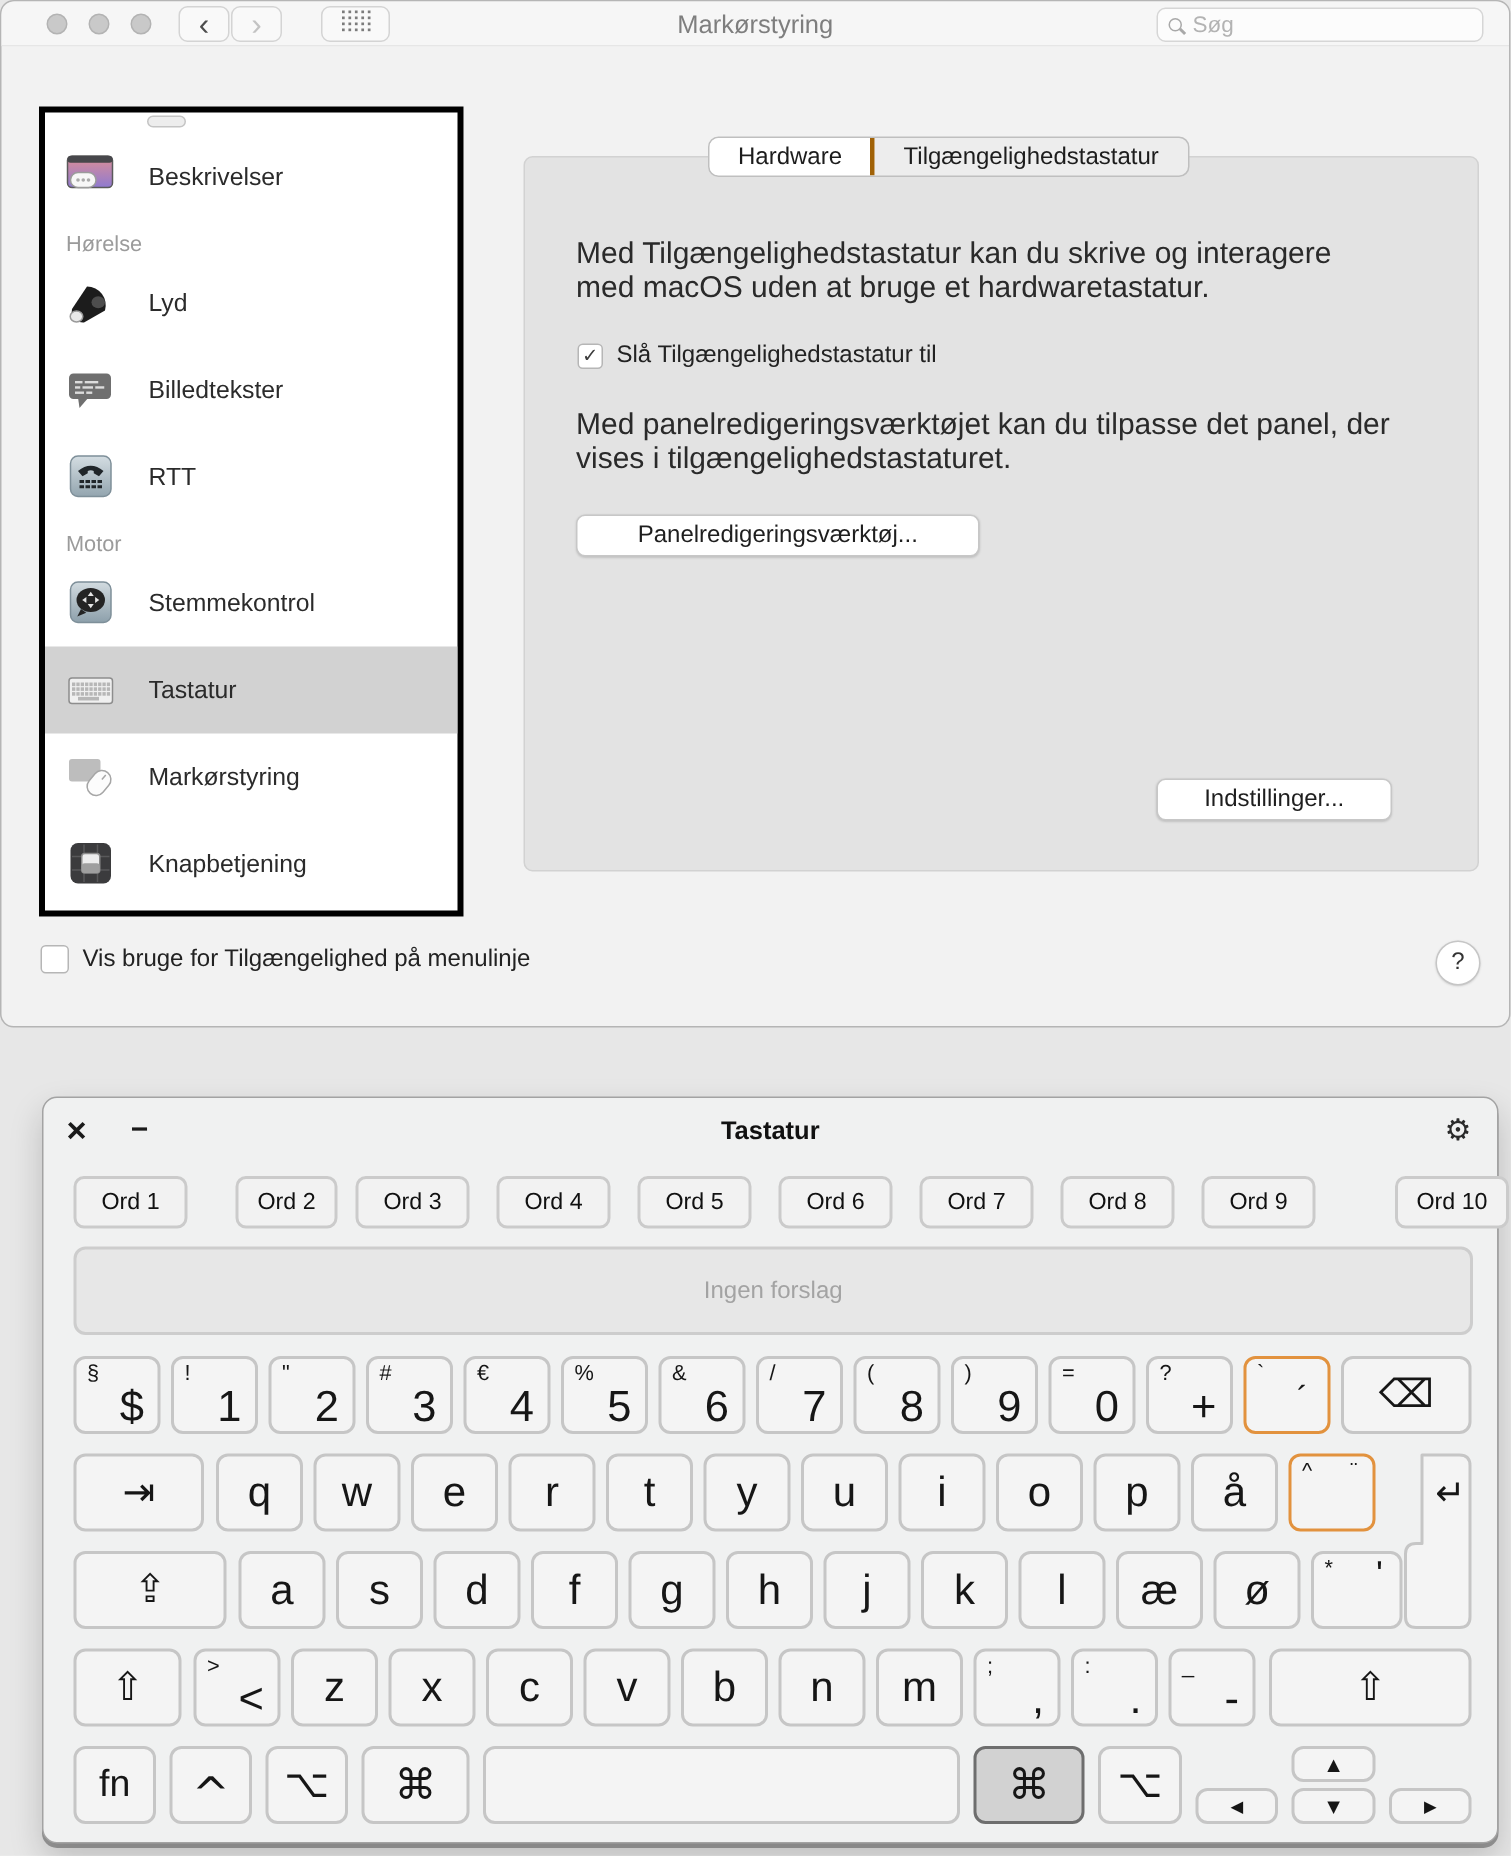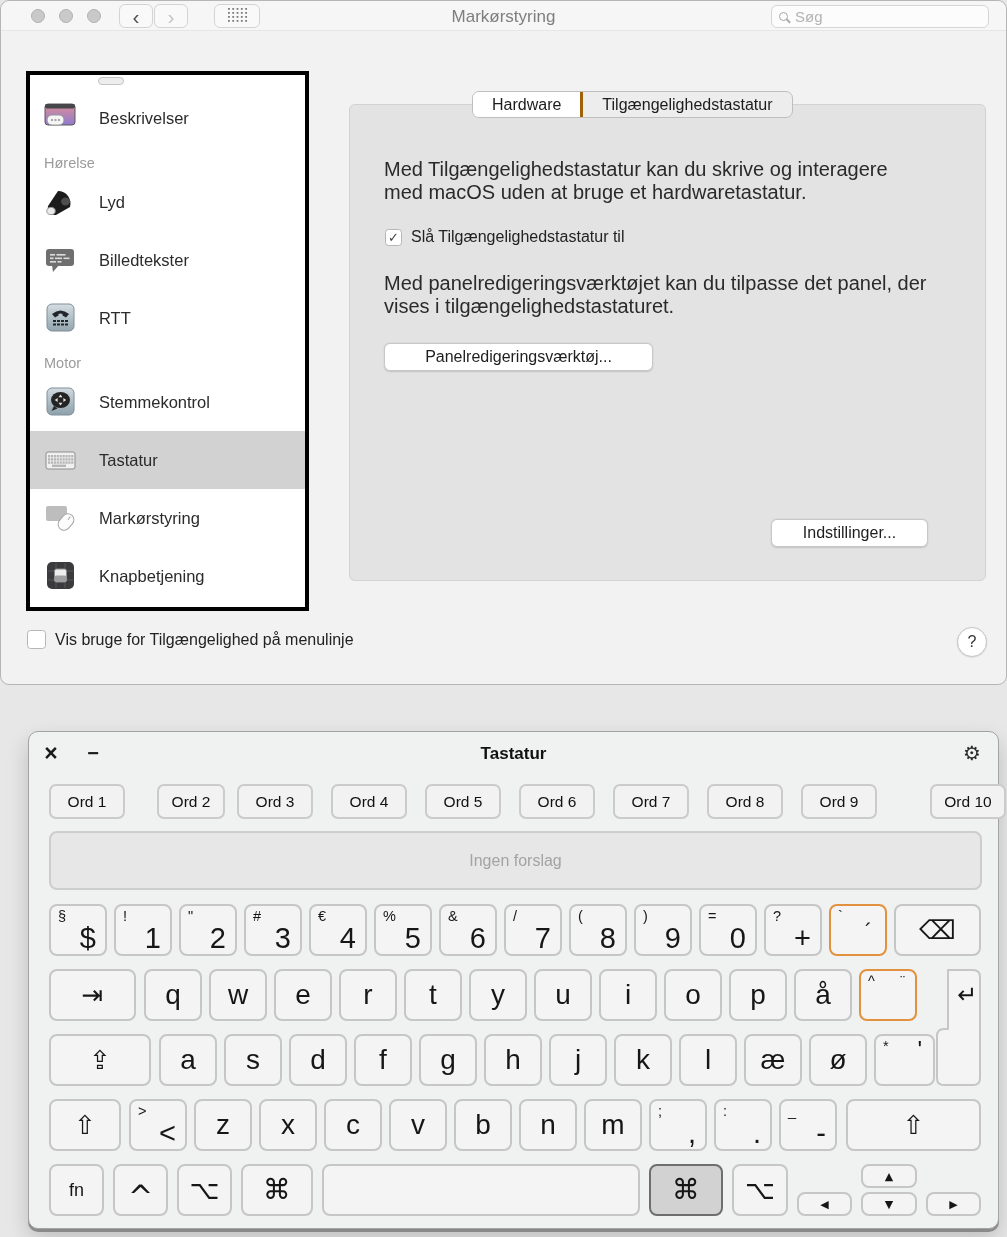--- a/index.html
+++ b/index.html
@@ -81,21 +81,21 @@
   .key.highlight{border-color:#e2923e;}
   .key.pressed{background:#d2d2d2;border-color:#6e6e6e;}
   .k-small{position:absolute;top:2px;left:7px;font-size:14.5px;}
   .k-small2{position:absolute;top:2px;right:10px;font-size:14.5px;}
   .k-main{position:absolute;right:9px;bottom:1px;font-size:29px;line-height:1;}
   .k-main.center{left:0;right:0;bottom:auto;top:50%;transform:translateY(-50%);text-align:center;font-size:28px;}
   .k-glyph{position:absolute;left:0;top:0;right:0;bottom:0;display:flex;align-items:center;
     justify-content:center;font-size:26px;font-family:"DejaVu Sans",sans-serif;line-height:1;}
   .key.cmd .k-glyph{font-size:28px;}
   .key.caret .k-glyph{font-size:30px;transform:translateY(7px);}
-  .key.fnkey .k-main.center{font-size:18px;}
+  .key.fnkey .k-main.center{font-size:25px;}
   .key.accent .k-main{right:13px;bottom:11px;font-size:22px;}
   .key.apos .k-main{bottom:auto;top:2px;right:11px;font-size:24px;}
   .key.arrow .k-glyph{font-size:11px;}
   .return-key{position:absolute;left:880px;top:63px;width:54px;height:122px;}
   .ret-glyph{position:absolute;top:14px;right:6px;font-size:24px;
     font-family:"DejaVu Sans",sans-serif;color:#161616;}
 </style>
 </head>
 <body>
 

